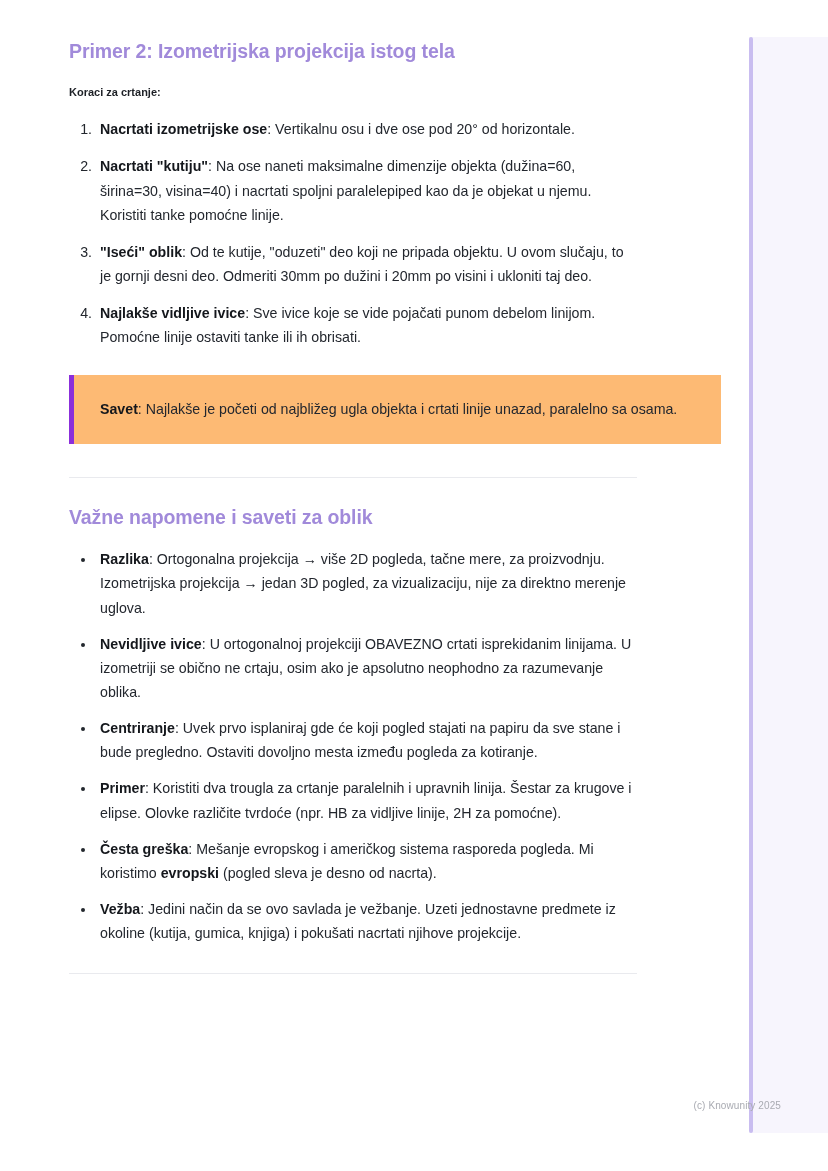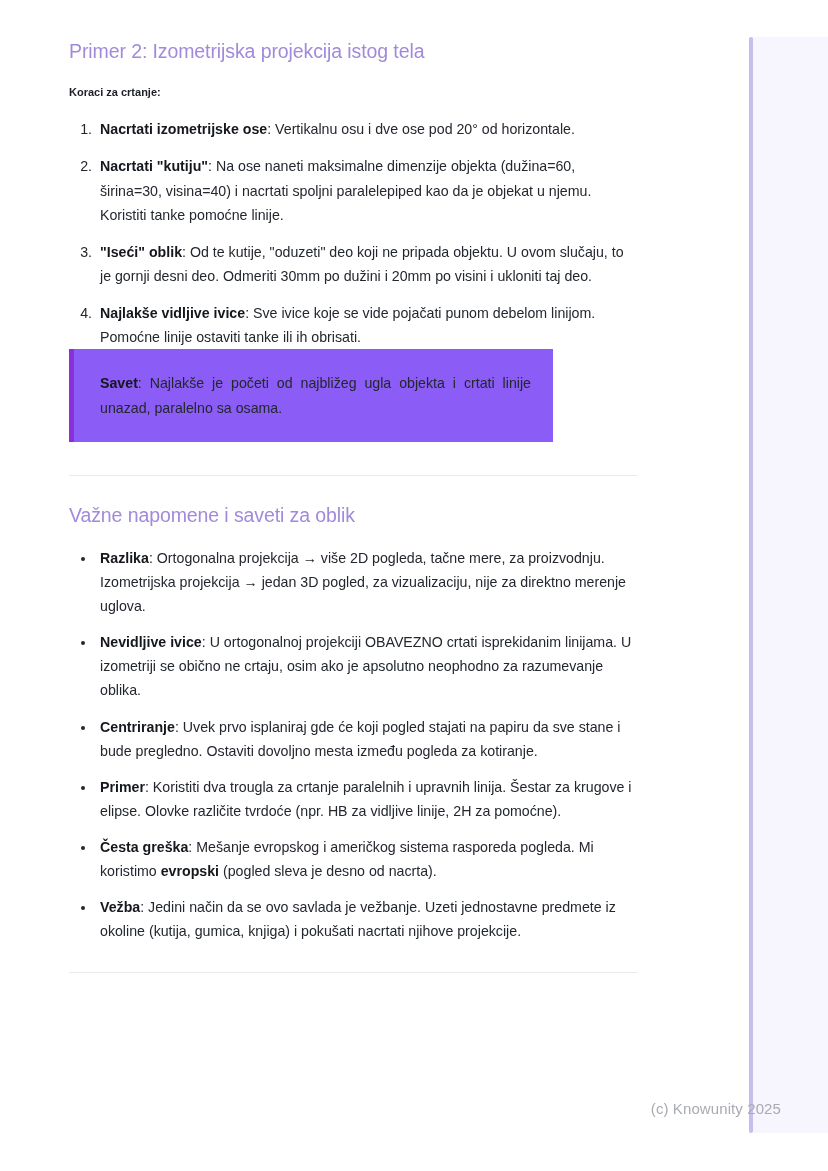--- a/index.html
+++ b/index.html
@@ -46,21 +46,21 @@
     box-sizing: border-box;
   }
   .inner {
     margin-left: 69px;
     width: 568px;
   }
 
   h2.section-title {
     color: #a18ada;
     font-size: 19.5px;
-    font-weight: normal;
+    font-weight: bold;
     line-height: 1.3;
     margin: 0;
     letter-spacing: -0.1px;
   }
   #title-1 { padding-top: 39px; }
   #title-2 { padding-top: 0px; }
 
   p.para {
     font-size: 14.2px;
     line-height: 1.62;
@@ -104,25 +104,26 @@
     margin-bottom: 12px;
     padding-left: 4px;
     color: #23272e;
   }
   ul.notes > li:last-child { margin-bottom: 0; }
 
   b, strong { font-weight: bold; color: #14171c; }
 
   
   .callout {
-    background: #8b5cf6;
+    margin-top: 26px;
+    background: #fdba74;
     border-left: 5px solid #8b2fdb;
     padding: 22px 22px 22px 26px;
     box-sizing: border-box;
-    width: 484px;
+    width: 652px;
   }
   .callout p {
     margin: 0;
     font-size: 14.2px;
     line-height: 1.72;
     text-align: justify;
     color: #23272e;
   }
 
   hr.rule {
@@ -135,21 +136,21 @@
   #rule-2 { margin-top: 28px; }
 
   #title-2-wrap { padding-top: 27px; }
 
   #footer {
     position: absolute;
     left: 0;
     top: 1100px;
     width: 781px;
     text-align: right;
-    font-size: 15px;
+    font-size: 10px;
     color: #a9abb2;
     letter-spacing: 0.1px;
   }
 </style>
 </head>
 <body>
 
 <div id="right-rail"></div>
 <div id="right-rail-bar"></div>
 

